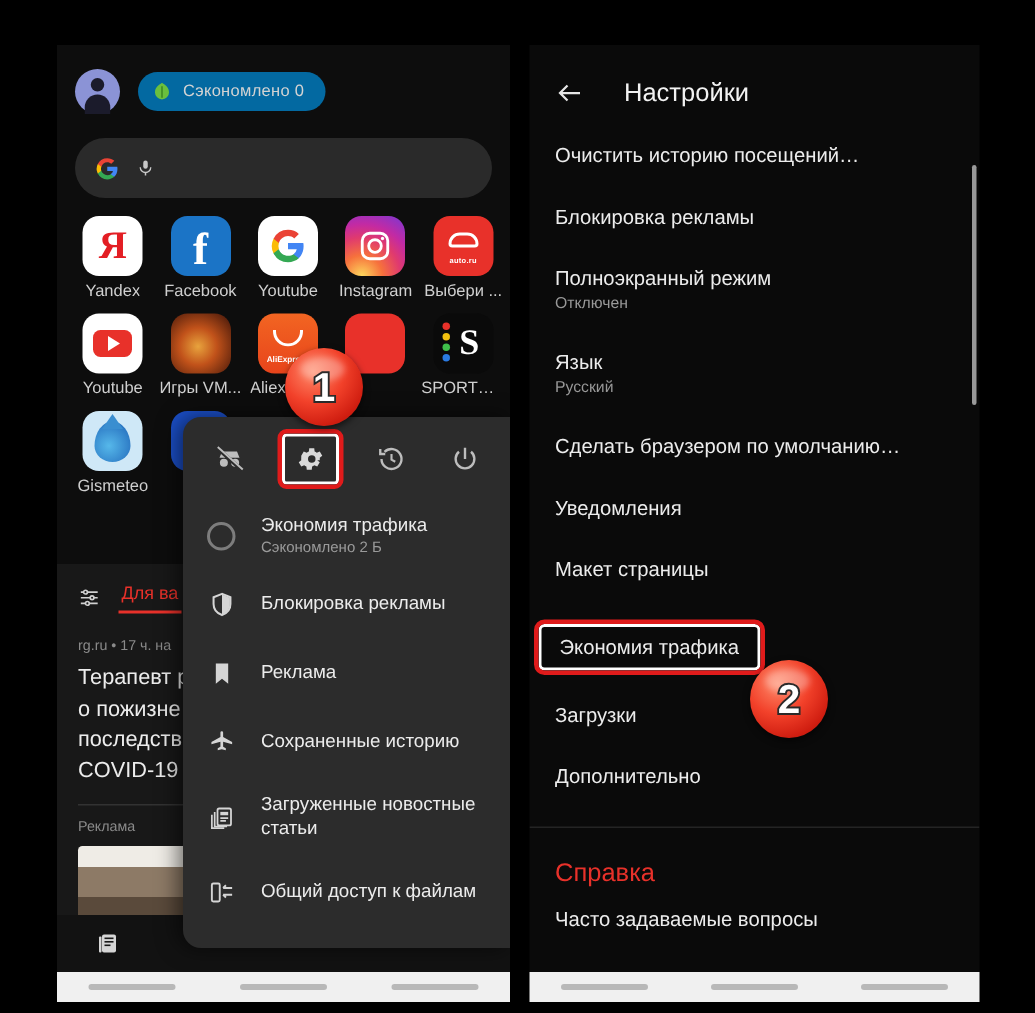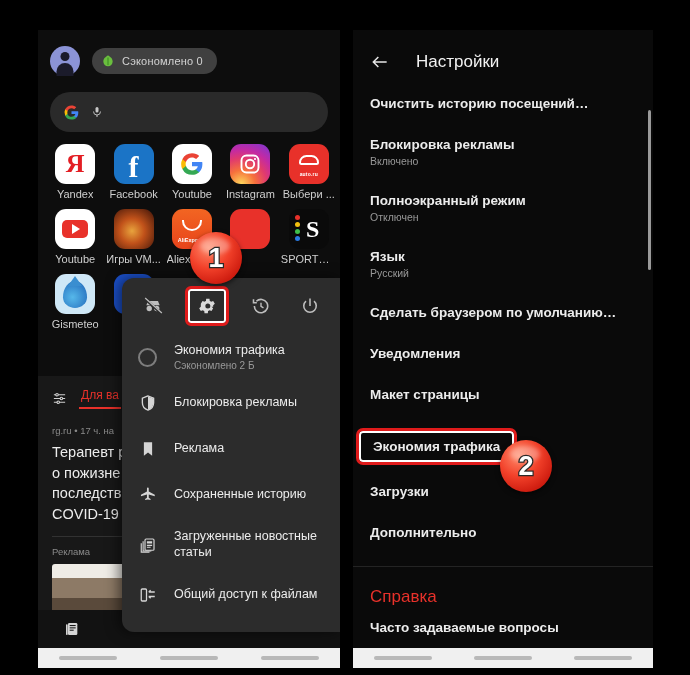--- a/index.html
+++ b/index.html
@@ -34,21 +34,21 @@
     transform: translateX(-50%);
     width: 9px; height: 9px; border-radius: 50%; background: #1b1b2b;
   }
   .avatar::after {
     content: ""; position: absolute; left: 50%; top: 17px;
     transform: translateX(-50%);
     width: 17px; height: 13px; border-radius: 9px 9px 0 0; background: #1b1b2b;
   }
   .saved-chip {
     display: flex; align-items: center; gap: 7px;
-    background: #404040; border-radius: 16px;
+    background: #0369a1; border-radius: 16px;
     padding: 6px 14px 6px 9px;
   }
   .leaf-icon { width: 14px; height: 14px; flex: none; }
   .saved-chip span { color: #d3d3d3; font-size: 11px; letter-spacing: .2px; }
 
   
   .searchbar {
     position: absolute; left: 12px; top: 62px;
     width: 278px; height: 40px;
     background: #2a2a2a; border-radius: 21px;
@@ -155,21 +155,21 @@
   
   .phone-right {
     position:absolute; left:353px; top:30px; width:300px; height:618px;
     background:#0a0a0a; overflow:hidden;
   }
   .rp-header { display:flex; align-items:center; gap:26px; padding: 22px 0 0 17px; }
   .back-arrow { width:20px; height:20px; }
   .rp-title { color:#f2f2f2; font-size:17px; }
   .settings-list { padding-top: 24px; }
   .set-item { padding: 0 17px; margin-bottom: 26px; }
-  .set-label { color:#ececec; font-size:13.5px;font-weight:bold; }
+  .set-label { color:#ececec; font-size:13.5px; }
   .set-sub { color:#989898; font-size:10.5px; margin-top:3px; }
   .set-item.boxed {
     border:3px solid #e01b1b; border-radius:7px;
     box-shadow: 0 0 0 2px #fff inset;
     margin: 0 14px 19px 3px; padding: 8px 14px;
     display:inline-block;
   }
   .set-divider { height:1px; background:#242424; margin: 2px 0 20px 0; }
   .set-section { color:#e8312a; font-size:17px; padding: 0 17px; margin-bottom: 13px; }
   .rp-scroll {
@@ -464,21 +464,20 @@
       </svg>
       <div class="rp-title">Настройки</div>
     </div>
 
     <div class="settings-list">
       <div class="set-item">
         <div class="set-label">Очистить историю посещений…</div>
       </div>
       <div class="set-item">
         <div class="set-label">Блокировка рекламы</div>
-        <div class="set-sub">Включено</div>
       </div>
       <div class="set-item">
         <div class="set-label">Полноэкранный режим</div>
         <div class="set-sub">Отключен</div>
       </div>
       <div class="set-item">
         <div class="set-label">Язык</div>
         <div class="set-sub">Русский</div>
       </div>
       <div class="set-item">

